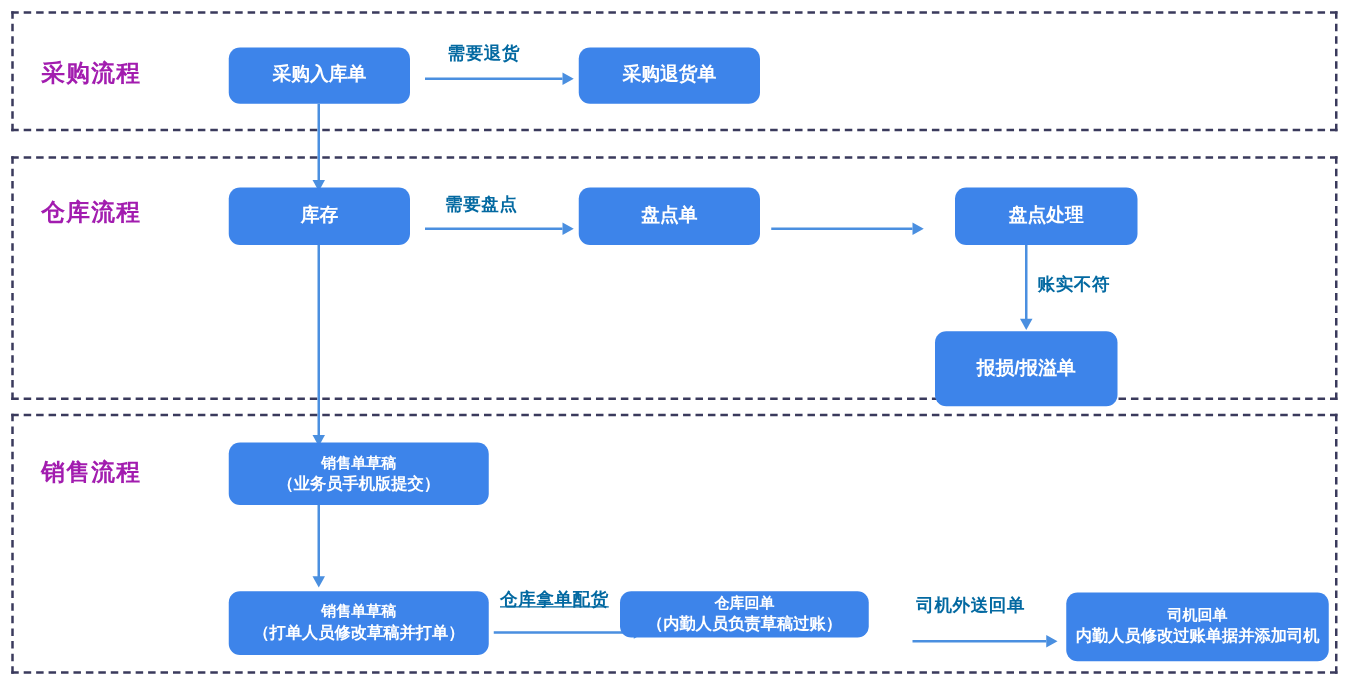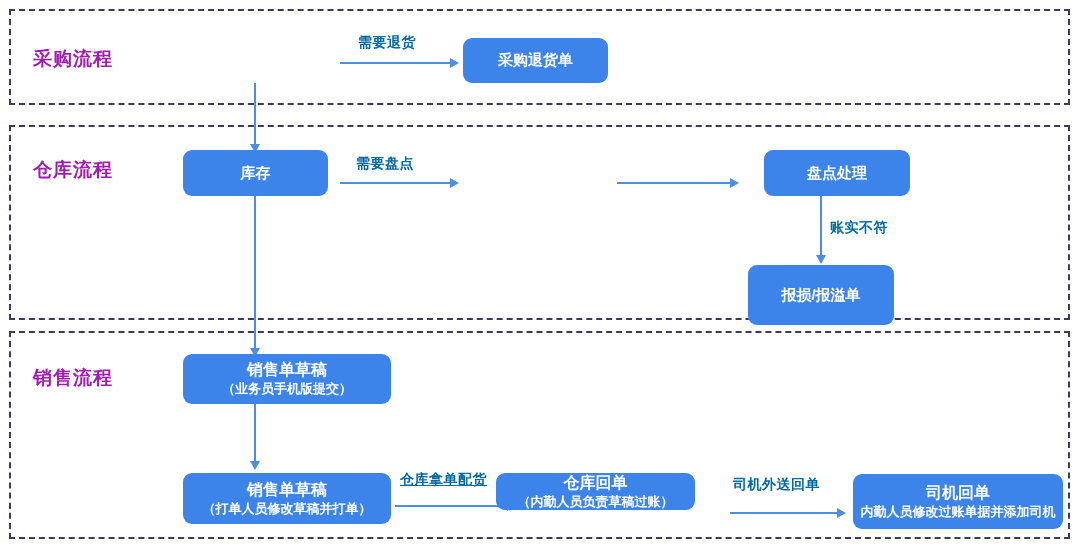--- a/index.html
+++ b/index.html
@@ -41,21 +41,21 @@
     color: #ffffff;
     display: flex;
     flex-direction: column;
     align-items: center;
     justify-content: center;
     text-align: center;
     line-height: 1.25;
     padding: 2px 4px;
   }
   .node .title {
-    font-size: 16px;
+    font-size: 12px;
     font-weight: 700;
     white-space: nowrap;
   }
   .node .sub {
     font-size: 13px;
     font-weight: 700;
     white-space: nowrap;
     margin-top: 1px;
   }
   .node.single .title { font-size: 15px; }
@@ -94,20 +94,23 @@
   }
 </style>
 </head>
 <body>
 
 <div id="canvas">
 
   <div class="lane" style="left:9px; top:9px; width:1061px; height:96px;"></div>
   <div class="lane-label" style="left:33px; top:46px;">采购流程</div>
 
+  <div class="node single" style="left:183px; top:38px; width:145px; height:45px;">
+    <span class="title">采购入库单</span>
+  </div>
 
   <div class="edge-label" style="left:358px; top:34px;">需要退货</div>
   <div class="conn h" style="left:340px; top:62px; width:110px;"></div>
   <div class="arrowhead right" style="left:450px; top:58px;"></div>
 
   <div class="node single" style="left:463px; top:38px; width:145px; height:45px;">
     <span class="title">采购退货单</span>
   </div>
 
   <div class="conn v" style="left:254px; top:83px; height:65px;"></div>
@@ -117,20 +120,23 @@
   <div class="lane-label" style="left:33px; top:157px;">仓库流程</div>
 
   <div class="node single" style="left:183px; top:150px; width:145px; height:46px;">
     <span class="title">库存</span>
   </div>
 
   <div class="edge-label" style="left:356px; top:155px;">需要盘点</div>
   <div class="conn h" style="left:340px; top:182px; width:110px;"></div>
   <div class="arrowhead right" style="left:450px; top:178px;"></div>
 
+  <div class="node single" style="left:463px; top:150px; width:145px; height:46px;">
+    <span class="title">盘点单</span>
+  </div>
 
   <div class="conn h" style="left:617px; top:182px; width:113px;"></div>
   <div class="arrowhead right" style="left:730px; top:178px;"></div>
 
   <div class="node single" style="left:764px; top:150px; width:146px; height:46px;">
     <span class="title">盘点处理</span>
   </div>
 
   <div class="conn v" style="left:820px; top:196px; height:61px;"></div>
   <div class="arrowhead down" style="left:816px; top:255px;"></div>

